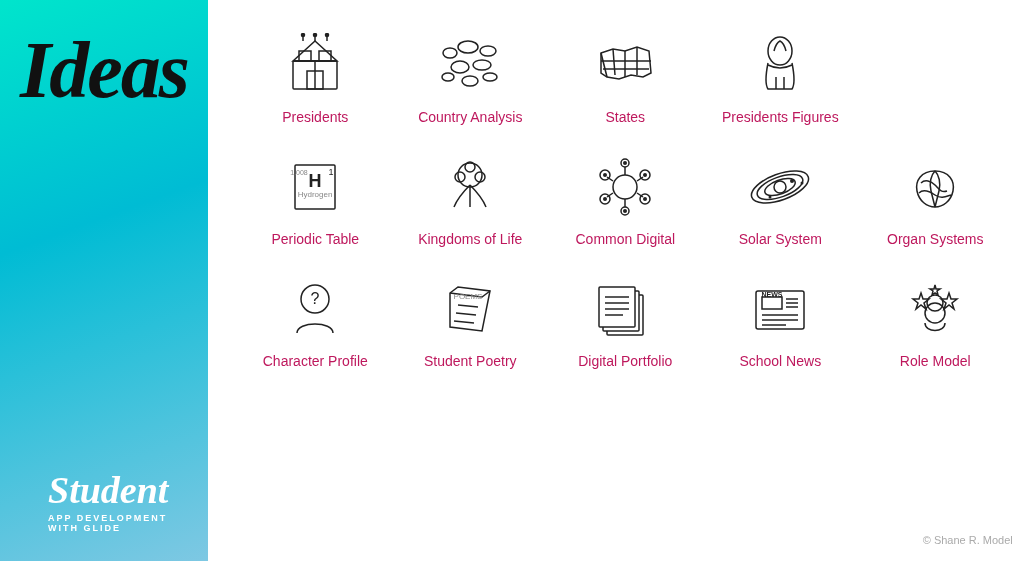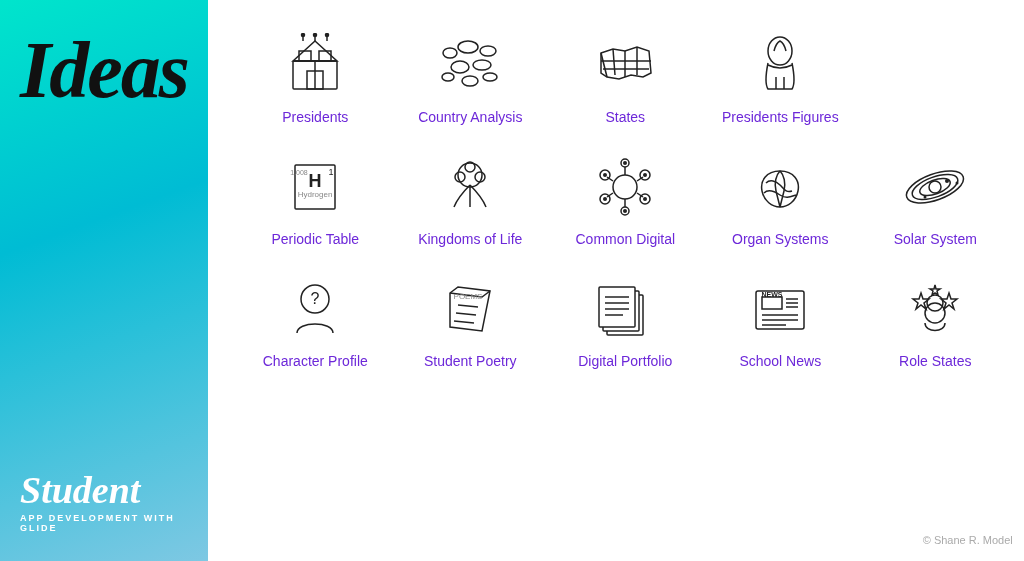--- a/index.html
+++ b/index.html
@@ -30,20 +30,21 @@
       font-style: italic;
       font-weight: 900;
       line-height: 1;
       letter-spacing: -2px;
     }
 
     .student-section {
       display: flex;
       flex-direction: column;
       gap: 4px;
+      margin-left: 28px;
     }
 
     .student-title {
       font-family: 'Georgia', serif;
       font-size: 38px;
       color: #fff;
       font-style: italic;
       font-weight: 700;
       line-height: 1;
     }
@@ -90,21 +91,21 @@
       justify-content: center;
     }
 
     .card-icon svg {
       width: 64px;
       height: 64px;
     }
 
     .card-label {
       font-size: 14px;
-      color: #6d28d9;
+      color: #be185d;
       text-align: center;
       line-height: 1.3;
       font-weight: 400;
     }
 
     .copyright {
       text-align: right;
       font-size: 11px;
       color: #aaa;
       margin-top: auto;
@@ -249,44 +250,44 @@
         <circle cx="32" cy="8" r="2" fill="#222" stroke="none"></circle>
         <circle cx="32" cy="56" r="2" fill="#222" stroke="none"></circle>
       </svg>
           </div>
           <div class="card-label">Common
 Digital</div>
         </div>
         <div class="card">
           <div class="card-icon">
             <svg viewBox="0 0 64 64" fill="none" stroke="#222" stroke-width="1.5">
-        <path d="M32 16 C18 16 12 26 14 36 C16 46 24 52 32 52 C40 52 48 46 50 36 C52 26 46 16 32 16 Z"></path>
-        <path d="M32 16 C28 20 26 28 28 36 C30 44 32 52 32 52"></path>
-        <path d="M32 16 C36 20 38 28 36 36 C34 44 32 52 32 52"></path>
-        <path d="M18 28 C22 24 28 26 32 30 C36 34 38 38 44 36"></path>
-        <path d="M16 38 C20 34 26 36 32 40 C38 44 42 42 48 40"></path>
-      </svg>
-          </div>
-          <div class="card-label">Organ
-Systems</div>
-        </div>
-        <div class="card">
-          <div class="card-icon">
-            <svg viewBox="0 0 64 64" fill="none" stroke="#222" stroke-width="1.5">
         <circle cx="32" cy="32" r="6"></circle>
         <ellipse cx="32" cy="32" rx="16" ry="7" transform="rotate(-20 32 32)"></ellipse>
         <ellipse cx="32" cy="32" rx="24" ry="10" transform="rotate(-20 32 32)"></ellipse>
         <ellipse cx="32" cy="32" rx="30" ry="13" transform="rotate(-20 32 32)"></ellipse>
         <circle cx="44" cy="26" r="2" fill="#222" stroke="none"></circle>
         <circle cx="54" cy="28" r="1.5" fill="#222" stroke="none"></circle>
         <circle cx="22" cy="42" r="1.5" fill="#222" stroke="none"></circle>
       </svg>
           </div>
           <div class="card-label">Solar
 System</div>
+        </div>
+        <div class="card">
+          <div class="card-icon">
+            <svg viewBox="0 0 64 64" fill="none" stroke="#222" stroke-width="1.5">
+        <path d="M32 16 C18 16 12 26 14 36 C16 46 24 52 32 52 C40 52 48 46 50 36 C52 26 46 16 32 16 Z"></path>
+        <path d="M32 16 C28 20 26 28 28 36 C30 44 32 52 32 52"></path>
+        <path d="M32 16 C36 20 38 28 36 36 C34 44 32 52 32 52"></path>
+        <path d="M18 28 C22 24 28 26 32 30 C36 34 38 38 44 36"></path>
+        <path d="M16 38 C20 34 26 36 32 40 C38 44 42 42 48 40"></path>
+      </svg>
+          </div>
+          <div class="card-label">Organ
+Systems</div>
         </div>
       </div>
       <div class="grid-row">
         <div class="card">
           <div class="card-icon">
             <svg viewBox="0 0 64 64" fill="none" stroke="#222" stroke-width="1.5">
         <circle cx="32" cy="22" r="14"></circle>
         <text x="32" y="27" text-anchor="middle" font-size="16" stroke="none" fill="#222" font-family="Arial">?</text>
         <path d="M14 56 C14 44 50 44 50 56"></path>
       </svg>
@@ -345,18 +346,18 @@
             <svg viewBox="0 0 64 64" fill="none" stroke="#222" stroke-width="1.5">
         <circle cx="32" cy="36" r="10"></circle>
         <circle cx="32" cy="26" r="8"></circle>
         <path d="M22 46 C22 56 42 56 42 46"></path>
         <polygon points="18,16 20,22 26,22 21,26 23,32 18,28 13,32 15,26 10,22 16,22" fill="none"></polygon>
         <polygon points="32,8 33,12 37,12 34,14 35,18 32,16 29,18 30,14 27,12 31,12" fill="none"></polygon>
         <polygon points="46,16 48,22 54,22 49,26 51,32 46,28 41,32 43,26 38,22 44,22" fill="none"></polygon>
       </svg>
           </div>
           <div class="card-label">Role
-States</div>
+Model</div>
         </div>
       </div>
     </div>
   <div class="copyright">© Shane R. Model</div>
 </div>
 
 </body></html>

